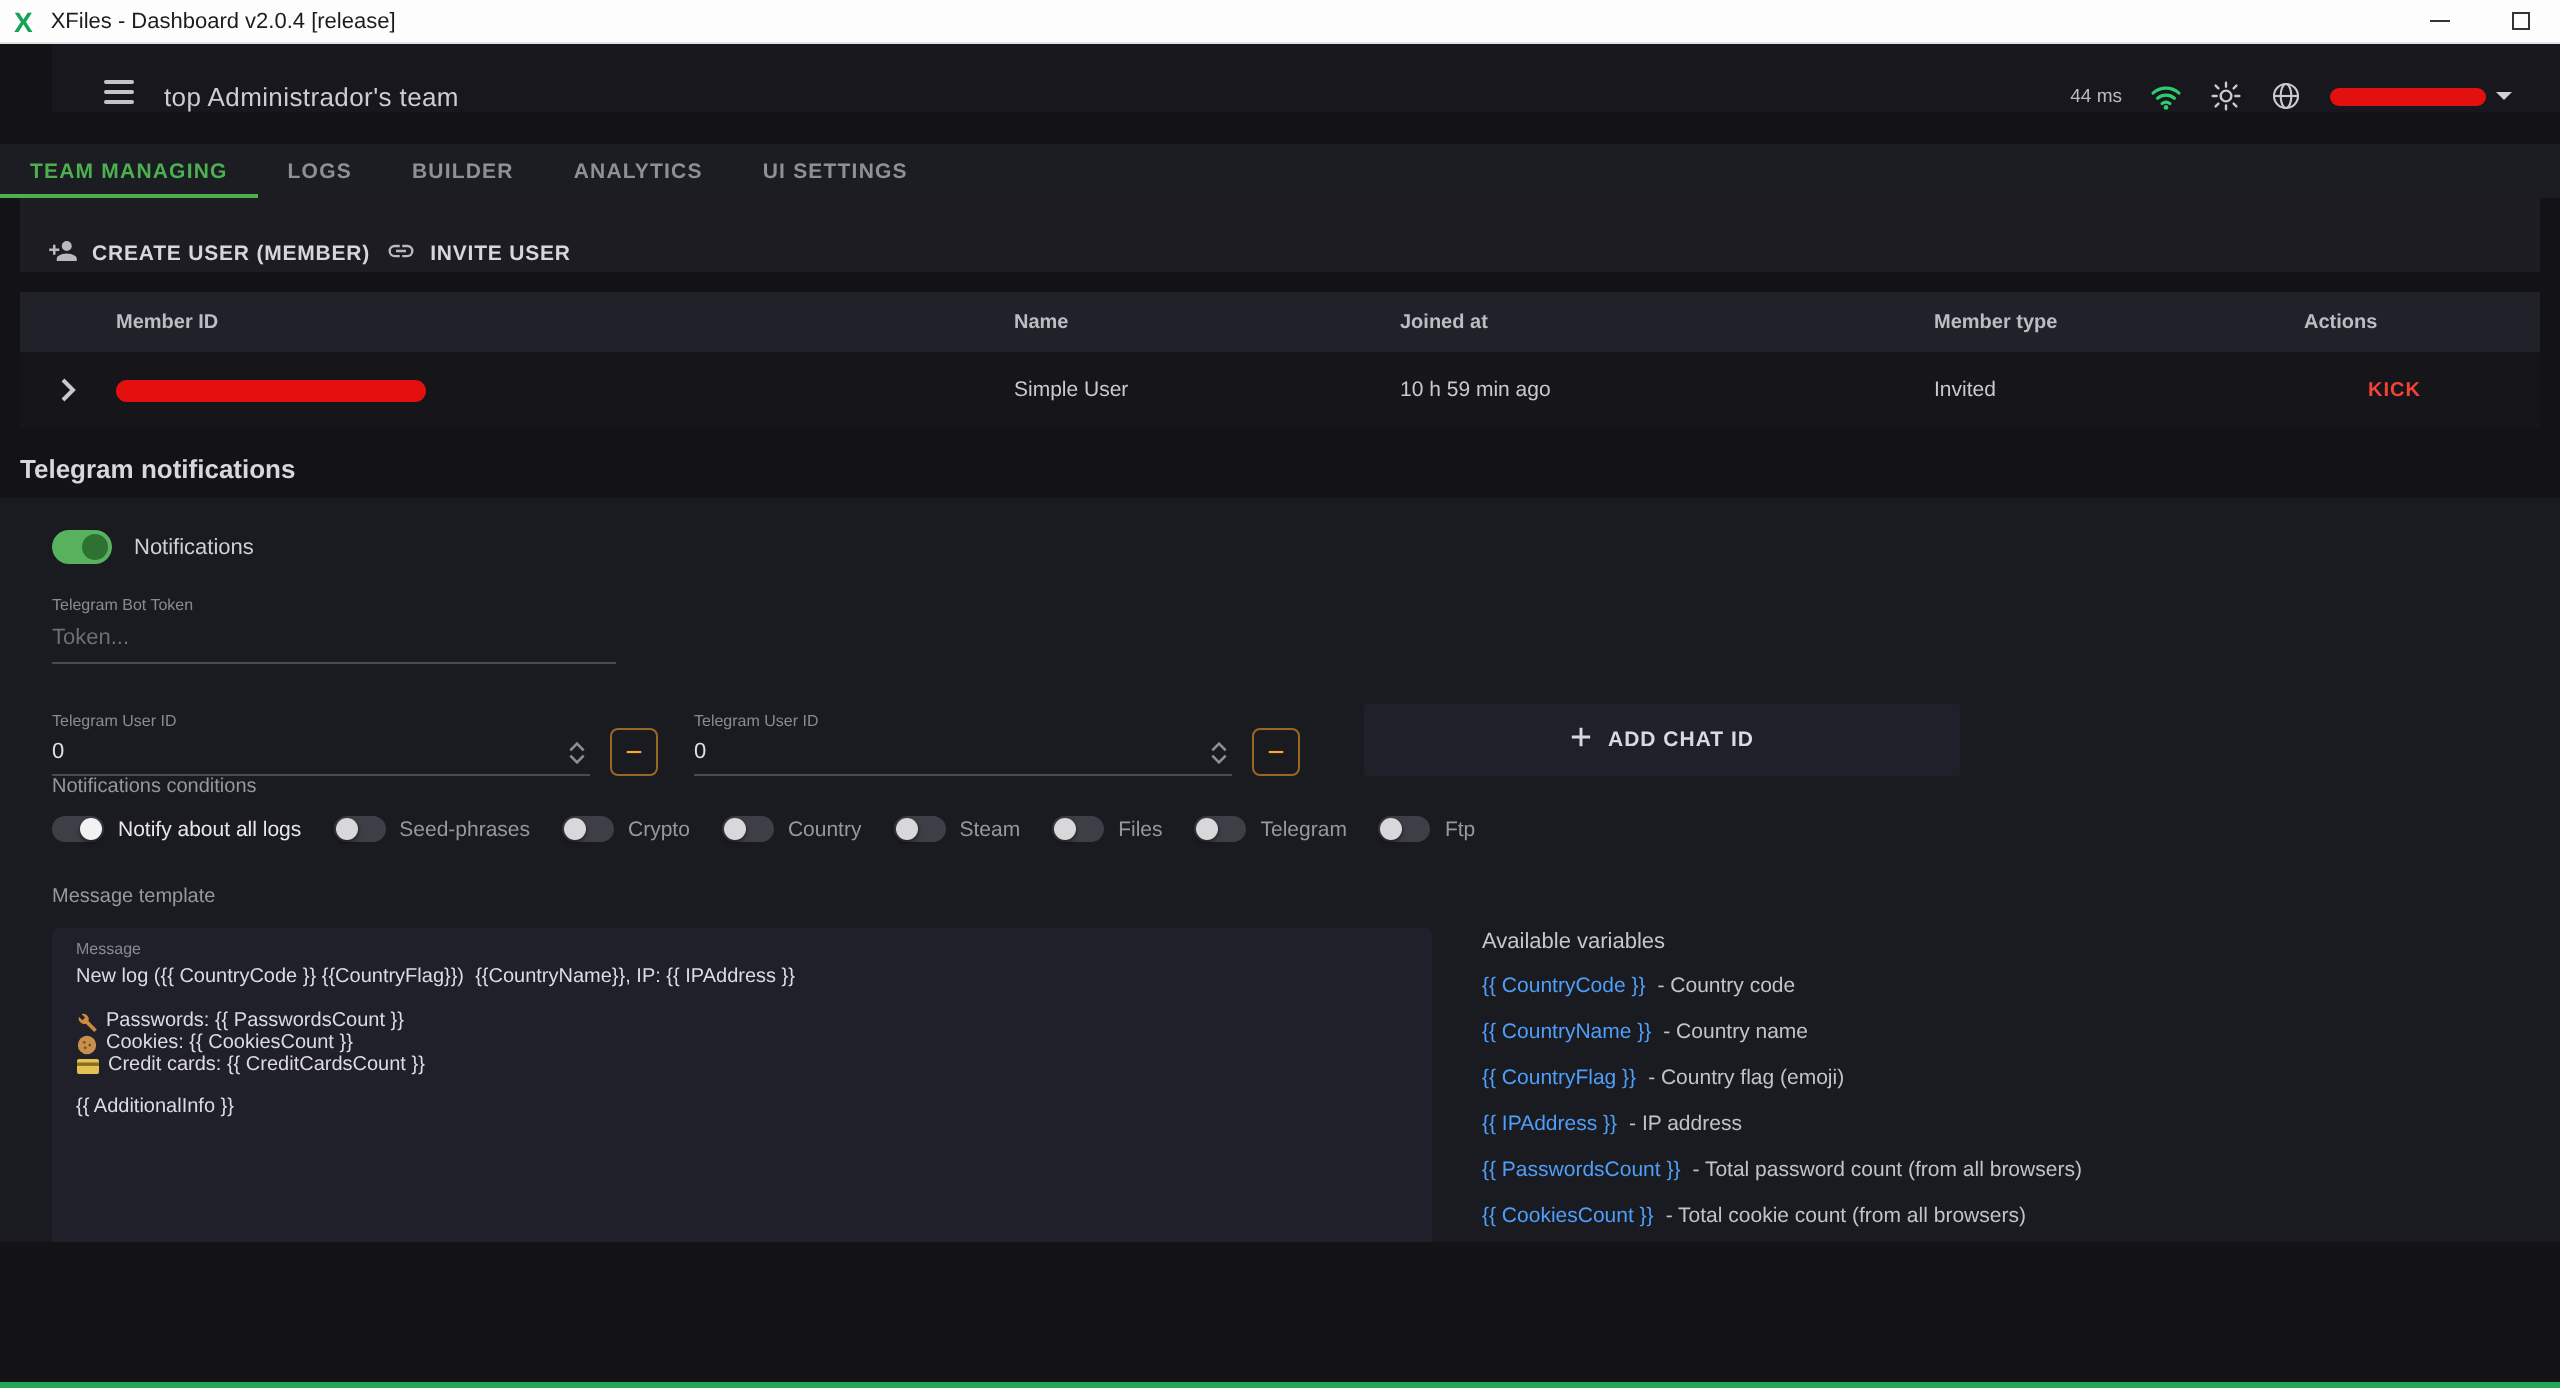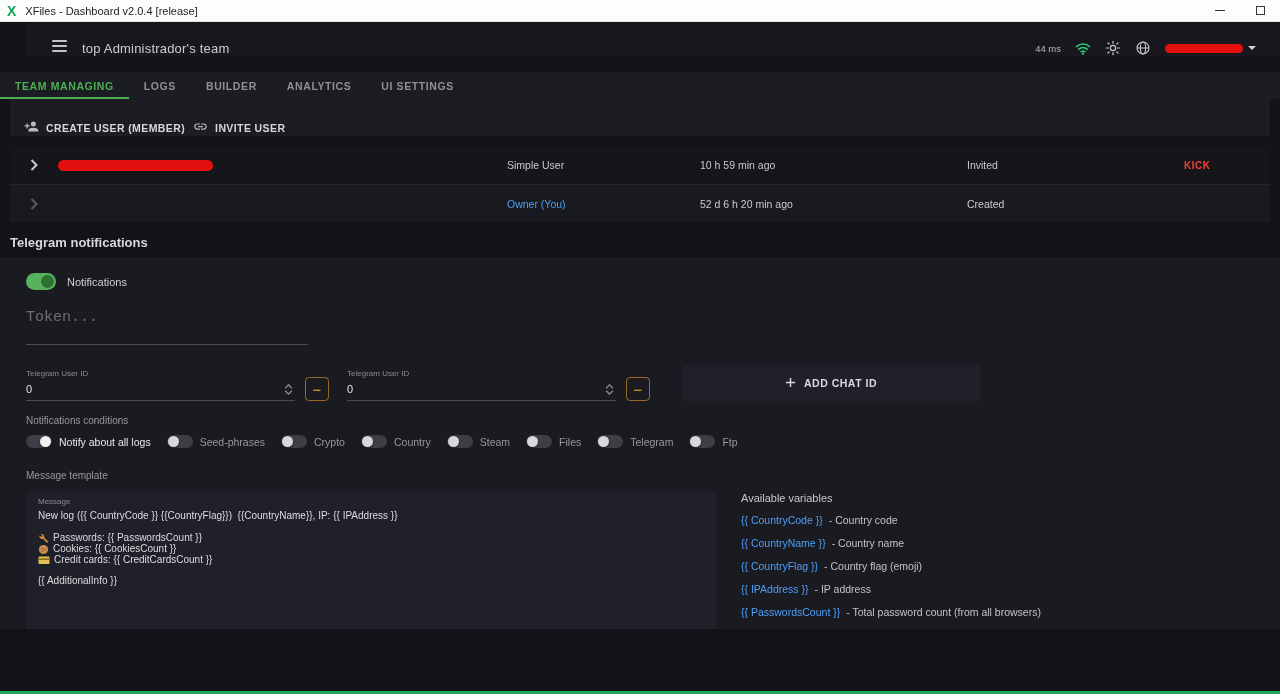--- a/index.html
+++ b/index.html
@@ -55,32 +55,32 @@
 
   
   .tg-panel { margin-top:0; background:#1a1a21; height:372px; padding:16px 0 0 26px; overflow:hidden; }
 
   .toggle-row { display:flex; align-items:center; gap:11px; margin-bottom:16px; }
   .big-switch { position:relative; width:30px; height:17px; border-radius:9px; background:#58b25d; cursor:pointer; flex:none; }
   .big-switch .knob { position:absolute; top:2px; right:2px; width:13px; height:13px; border-radius:50%; background:#2e7233; }
   .toggle-row .t-label { font-size:11px; color:#cfd0d4; }
 
   .field-label { font-size:8px; color:#8a8b91; margin-bottom:3px; }
-  .token-input { display:block; width:282px; background:transparent; border:none; border-bottom:1px solid #4a4a53; color:#e0e0e2; font-size:15px; padding:3px 0 18px; outline:none; font-family:Liberation Mono, monospace; }
+  .token-input { display:block; width:282px; background:transparent; border:none; border-bottom:1px solid #4a4a53; color:#e0e0e2; font-size:11px; padding:3px 0 6px; outline:none; font-family:Liberation Sans, sans-serif; }
   .token-input::placeholder { color:#6e6f75; }
 
   .userid-row { display:flex; align-items:flex-end; margin-top:20px; }
   .num-field { width:269px; }
   .num-input-row { display:flex; align-items:center; border-bottom:1px solid #4a4a53; padding:2px 0 5px; }
   .num-input { flex:1; min-width:0; background:transparent; border:none; color:#e0e0e2; font-size:11px; outline:none; font-family:"Liberation Sans", sans-serif; }
   .spinners { display:flex; flex-direction:column; gap:1px; margin-right:2px; cursor:pointer; }
   .minus-btn { width:24px; height:24px; border:1px solid rgba(255,167,38,.55); border-radius:4px; background:transparent; color:#ffa726; font-size:15px; line-height:1; display:flex; align-items:center; justify-content:center; cursor:pointer; margin:0 18px 0 10px; flex:none; }
   .add-chat { width:298px; height:36px; margin-left:14px; background:#20202a; border:none; border-radius:2px; display:flex; align-items:center; justify-content:center; gap:8px; color:#d9dade; font-size:10.5px; font-weight:600; letter-spacing:.5px; cursor:pointer; font-family:"Liberation Sans", sans-serif; }
 
-  .cond-label { margin-top:14px; font-size:10px; color:#97989d; }
+  .cond-label { font-size:10px; color:#97989d; }
   .cond-row { display:flex; align-items:center; margin-top:9px; flex-wrap:nowrap; }
   .cond-item { display:flex; align-items:center; gap:7px; margin-right:16px; }
   .sm-switch { position:relative; width:26px; height:13px; border-radius:7px; background:#3e3e47; cursor:pointer; flex:none; }
   .sm-switch .knob { position:absolute; top:1px; left:1px; width:11px; height:11px; border-radius:50%; background:#d8d8db; box-shadow:0 1px 2px rgba(0,0,0,.6); }
   .sm-switch.on .knob { left:auto; right:1px; background:#f2f2f3; }
   .cond-item .c-label { font-size:10.5px; color:#97989d; }
   .cond-item.primary .c-label { color:#e8e8ea; }
 
   .msg-template-label { margin-top:22px; font-size:10px; color:#97989d; }
   .bottom-row { display:flex; margin-top:10px; }
@@ -176,66 +176,61 @@
       <div class="tool-btn">
         <span>
           <svg width="15" height="15" viewBox="0 0 24 24" fill="#b9babd">
               <path d="M3.9 12a3.1 3.1 0 0 1 3.1-3.1h4V7H7a5 5 0 0 0 0 10h4v-1.9H7A3.1 3.1 0 0 1 3.9 12zM8 13h8v-2H8v2zm9-6h-4v1.9h4a3.1 3.1 0 0 1 0 6.2h-4V17h4a5 5 0 0 0 0-10z"></path>
             </svg>
         </span>
         <span>INVITE USER</span>
       </div>
     </div>
 
+    <div class="thead grid">
+      <div class="cell"></div>
+      <div class="cell">Member ID</div>
+      <div class="cell">Name</div>
+      <div class="cell">Joined at</div>
+      <div class="cell">Member type</div>
+      <div class="cell">Actions</div>
+    </div>
 
     <div class="trow r1 grid">
       <div class="cell expander">
         <span class="chev">
           <svg width="8" height="12" viewBox="0 0 8 12" fill="none" stroke="#c9cace" stroke-width="2">
               <path d="M1.5 1l5 5-5 5"></path>
             </svg>
         </span>
       </div>
       <div class="cell">
           <div class="redaction-row"></div>
         </div>
       <div class="cell">Simple User</div>
       <div class="cell">10 h 59 min ago</div>
       <div class="cell">Invited</div>
       <div class="cell"><span class="kick">KICK</span></div>
     </div>
 
-    <div class="trow r2 grid">
-      <div class="cell expander">
-        <span class="chev">
-          <svg width="8" height="12" viewBox="0 0 8 12" fill="none" stroke="#5a5b61" stroke-width="2">
-              <path d="M1.5 1l5 5-5 5"></path>
-            </svg>
-        </span>
-      </div>
-      <div class="cell"></div>
-      <div class="cell"><span class="link">Owner (You)</span></div>
-      <div class="cell">52 d 6 h 20 min ago</div>
-      <div class="cell">Created</div>
-      <div class="cell"></div>
-    </div>
   </div>
 
   <div class="section-heading second">Telegram notifications</div>
 
   <div class="tg-panel">
 
     <div class="toggle-row">
       <span class="big-switch">
           <span class="knob"></span>
         </span>
       <span class="t-label">Notifications</span>
     </div>
 
     <div class="field">
+      <div class="field-label">Telegram Bot Token</div>
       <input class="token-input" type="text" placeholder="Token..." style="">
     </div>
 
     <div class="userid-row">
       <div class="num-field">
         <div class="field-label">Telegram User ID</div>
         <div class="num-input-row">
           <input class="num-input" type="text" value="0" style="">
           <span class="spinners">
             <svg width="9" height="5" viewBox="0 0 10 6" fill="none" stroke="#8d8e94" stroke-width="1.6">

